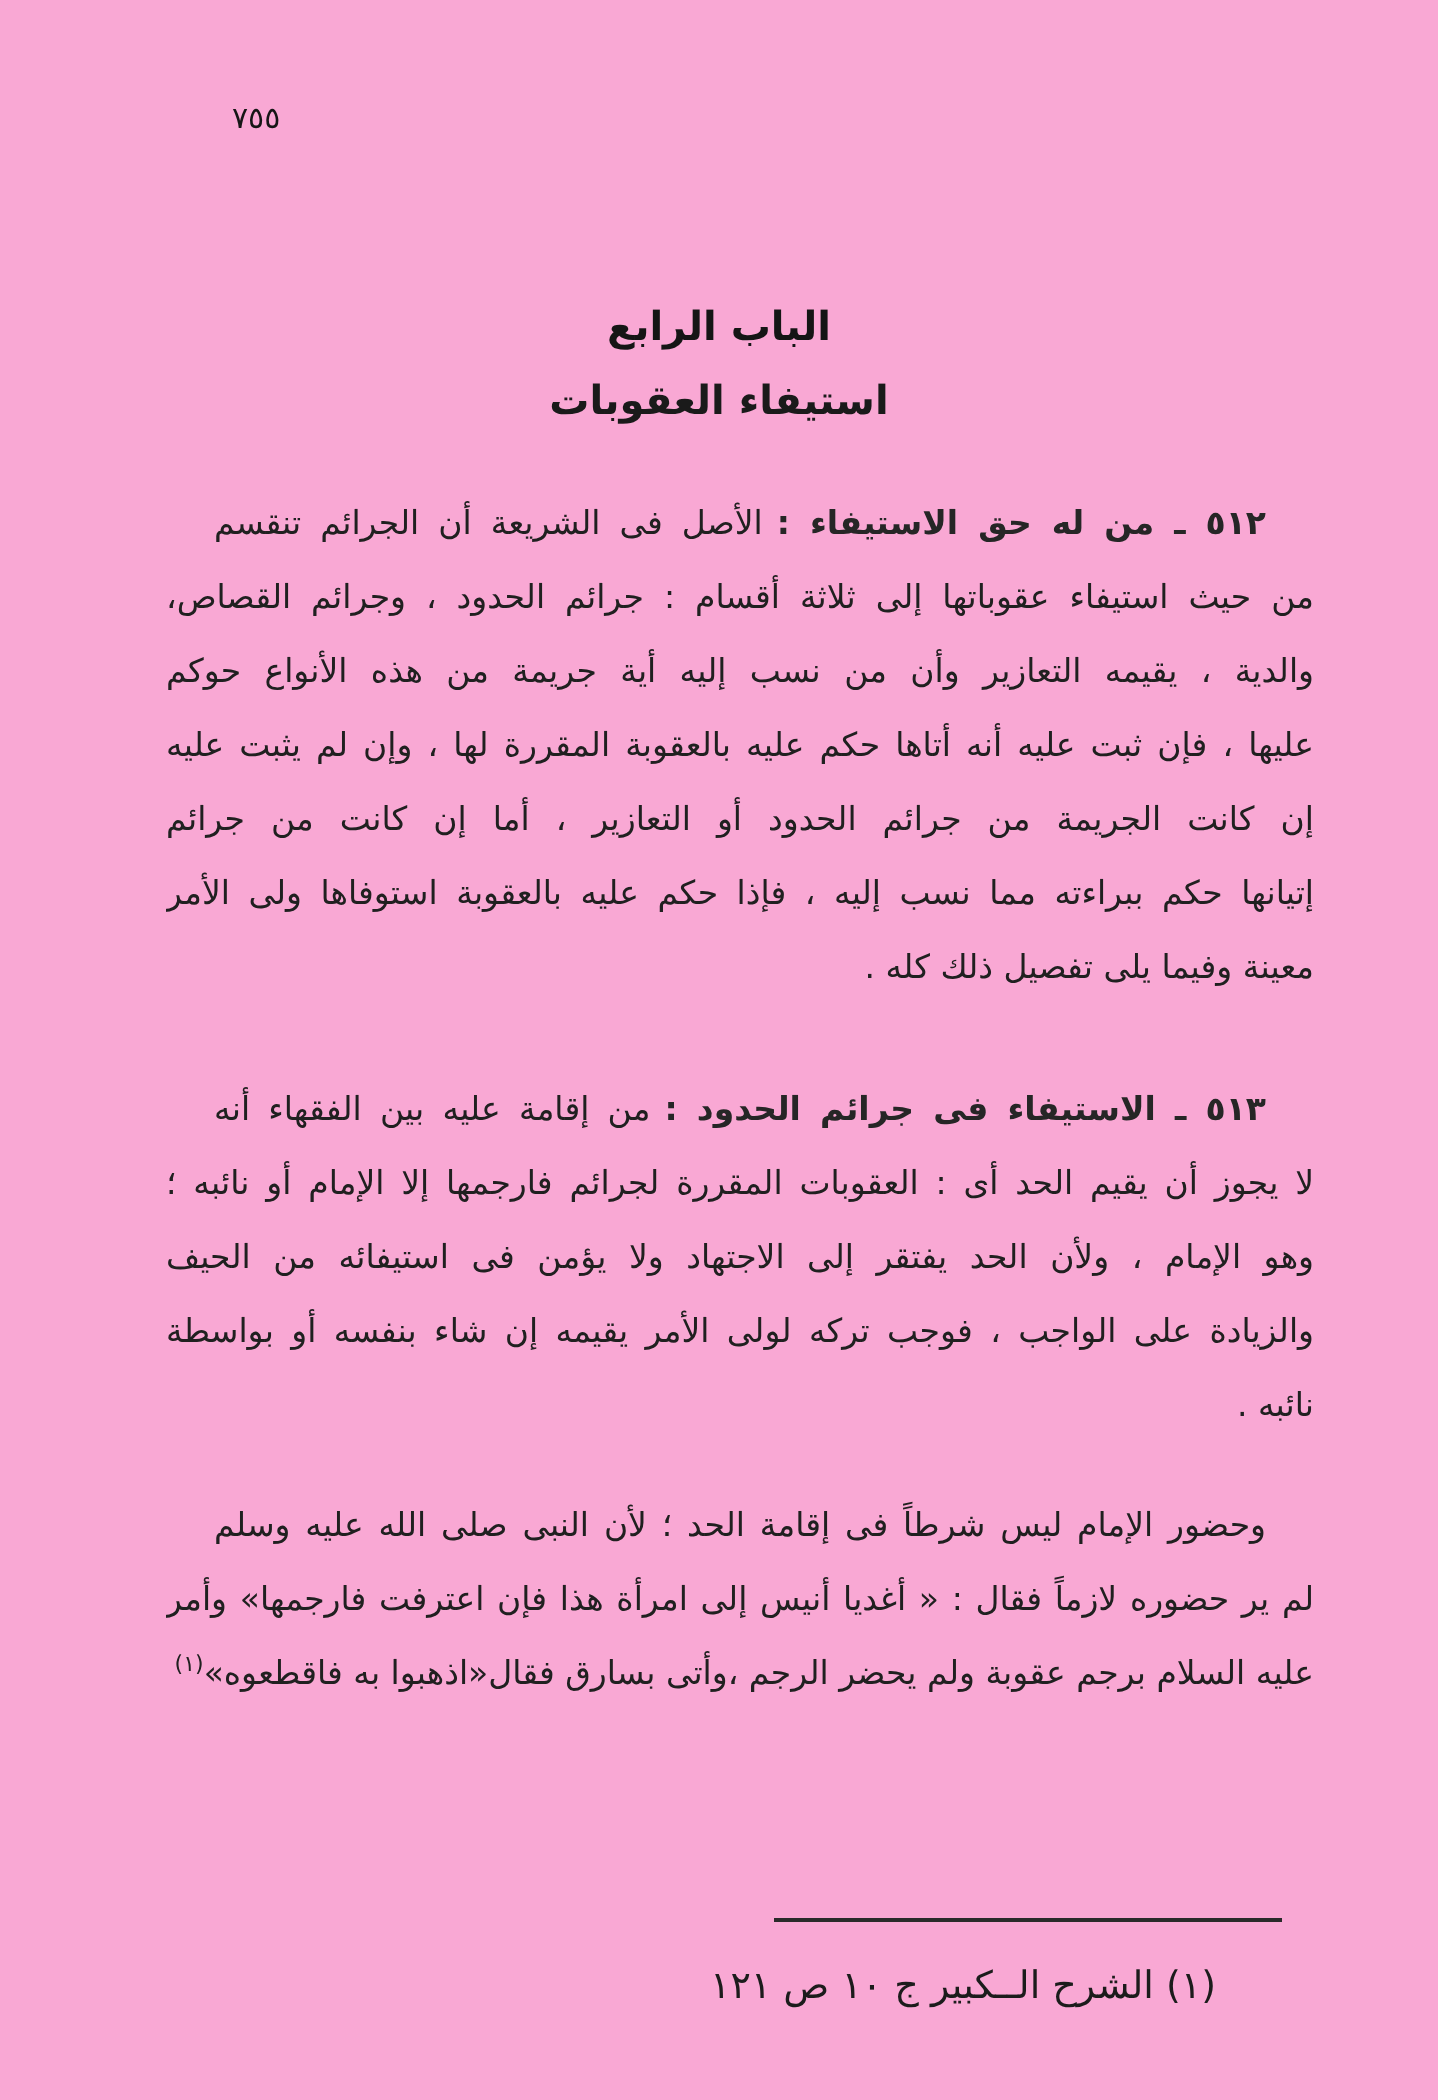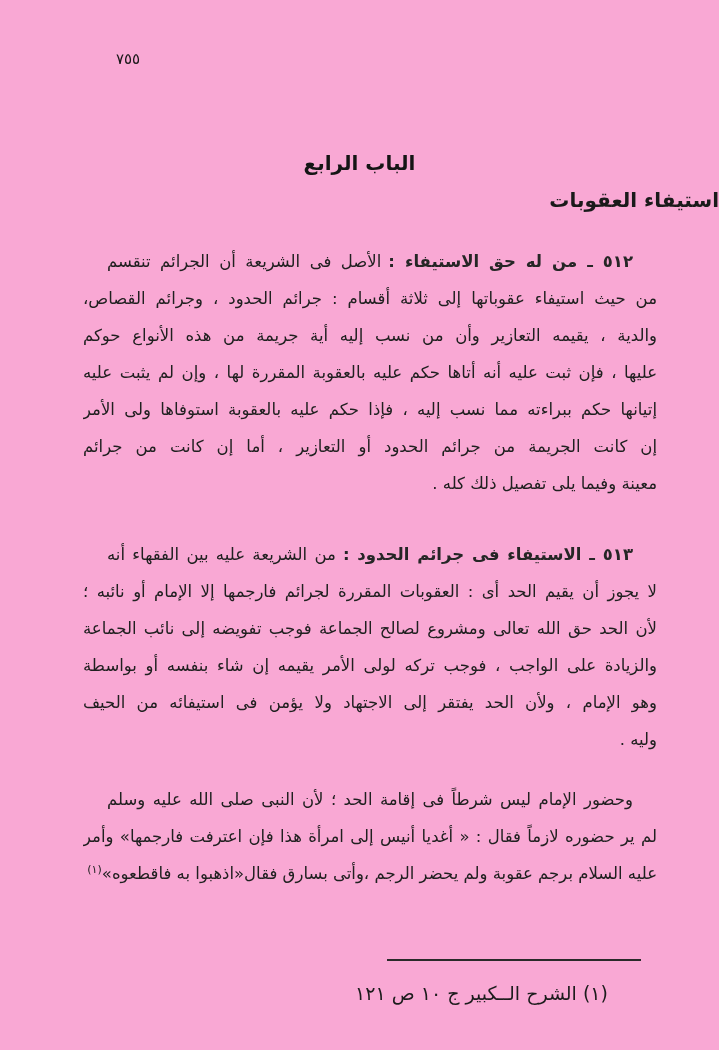--- a/index.html
+++ b/index.html
@@ -29,20 +29,21 @@
     text-align: center;
     font-size: 20px;
     font-weight: 700;
     color: #151515;
     direction: rtl;
     margin-top: 30px;
   }
   .chapter-subtitle {
     position: absolute;
     left: 0; right: 0; top: 188px;
+    text-align: center;
     font-size: 20px;
     font-weight: 700;
     color: #1a1a1a;
     direction: rtl;
   }
   .body-column {
     position: absolute;
     top: 243px; left: 83px;
     width: 574px;
     direction: rtl;
@@ -105,34 +106,33 @@
 
   <div class="body-column">
 
     <div class="section s1">
       <div class="line first">
         <span class="para-heading">٥١٢ ـ من له حق الاستيفاء :</span><span>الأصل فى الشريعة أن الجرائم تنقسم</span>
       </div>
       <div class="line">من حيث استيفاء عقوباتها إلى ثلاثة أقسام : جرائم الحدود ، وجرائم القصاص،</div>
       <div class="line">والدية ، يقيمه التعازير وأن من نسب إليه أية جريمة من هذه الأنواع حوكم</div>
       <div class="line">عليها ، فإن ثبت عليه أنه أتاها حكم عليه بالعقوبة المقررة لها ، وإن لم يثبت عليه</div>
+      <div class="line">إن كانت الجريمة من جرائم الحدود أو التعازير ، أما إن كانت من جرائم</div>
       <div class="line">إتيانها حكم ببراءته مما نسب إليه ، فإذا حكم عليه بالعقوبة استوفاها ولى الأمر</div>
-      <div class="line">إن كانت الجريمة من جرائم الحدود أو التعازير ، أما إن كانت من جرائم</div>
       <div class="line last">معينة وفيما يلى تفصيل ذلك كله .</div>
     </div>
 
     <div class="section s2">
       <div class="line first">
-        <span class="para-heading">٥١٣ ـ الاستيفاء فى جرائم الحدود :</span><span>من الشريعة عليه بين الفقهاء أنه</span>
+        <span class="para-heading">٥١٣ ـ الاستيفاء فى جرائم الحدود :</span><span>من إقامة عليه بين الفقهاء أنه</span>
       </div>
       <div class="line">لا يجوز أن يقيم الحد أى : العقوبات المقررة لجرائم فارجمها إلا الإمام أو نائبه ؛</div>
-      <div class="line">لأن الحد حق الله تعالى ومشروع لصالح الجماعة فوجب تفويضه إلى نائب الجماعة</div>
+      <div class="line">وهو الإمام ، ولأن الحد يفتقر إلى الاجتهاد ولا يؤمن فى استيفائه من الحيف</div>
       <div class="line">والزيادة على الواجب ، فوجب تركه لولى الأمر يقيمه إن شاء بنفسه أو بواسطة</div>
-      <div class="line">وهو الإمام ، ولأن الحد يفتقر إلى الاجتهاد ولا يؤمن فى استيفائه من الحيف</div>
-      <div class="line last">وليه .</div>
+      <div class="line last">نائبه .</div>
     </div>
 
     <div class="section s3">
       <div class="line first">وحضور الإمام ليس شرطاً فى إقامة الحد ؛ لأن النبى صلى الله عليه وسلم</div>
       <div class="line">لم ير حضوره لازماً فقال : « أغديا أنيس إلى امرأة هذا فإن اعترفت فارجمها» وأمر</div>
       <div class="line">
         <span>عليه السلام برجم عقوبة ولم يحضر الرجم ،وأتى بسارق فقال«اذهبوا به فاقطعوه»</span><sup class="fn-ref">(١)</sup><span> .</span>
       </div>
     </div>
 

